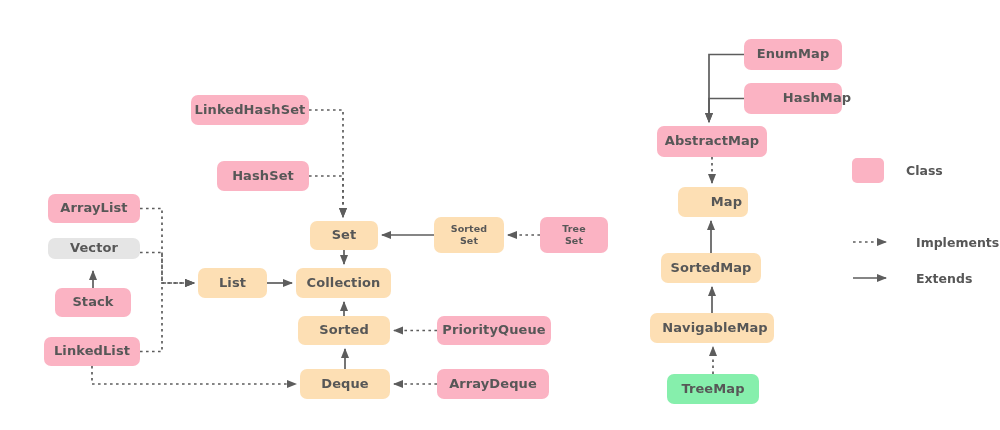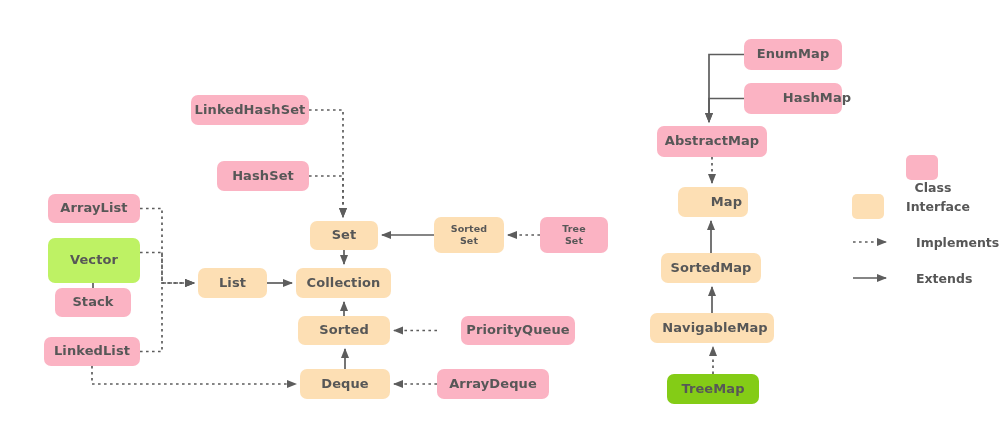--- a/index.html
+++ b/index.html
@@ -112,51 +112,47 @@
         <path d="M 711 253 V 221" marker-end="url(#arrow)" stroke="#5D5D5D" stroke-width="1.7"></path>
         <path d="M 712 313 V 287" marker-end="url(#arrow)" stroke="#5D5D5D" stroke-width="1.7"></path>
         <path d="M 713 374 V 347" marker-end="url(#arrow)" stroke="#5D5D5D" stroke-width="1.7" stroke-dasharray="2.6 3.4" stroke-linecap="butt"></path>
       </g>
   </svg>
 
   <div id="nodes">
       <div class="node" style="left: 191px; top: 95px; width: 118px; height: 30px; background: rgb(251, 179, 195); color: rgb(87, 87, 87);">LinkedHashSet</div>
       <div class="node" style="left: 217px; top: 161px; width: 92px; height: 30px; background: rgb(251, 179, 195); color: rgb(87, 87, 87);">HashSet</div>
       <div class="node" style="left: 48px; top: 194px; width: 92px; height: 29px; background: rgb(251, 179, 195); color: rgb(87, 87, 87);">ArrayList</div>
-      <div class="node" style="left: 48px; top: 238px; width: 92px; height: 45px; background: #bef264; color: rgb(87, 87, 87);">Vector</div>
+      <div class="node" style="left: 48px; top: 238px; width: 92px; height: 21px; background: #e5e5e5; color: rgb(87, 87, 87);">Vector</div>
       <div class="node" style="left: 55px; top: 288px; width: 76px; height: 29px; background: rgb(251, 179, 195); color: rgb(87, 87, 87);">Stack</div>
       <div class="node" style="left: 44px; top: 337px; width: 96px; height: 29px; background: rgb(251, 179, 195); color: rgb(87, 87, 87);">LinkedList</div>
       <div class="node" style="left: 198px; top: 268px; width: 69px; height: 30px; background: rgb(253, 223, 180); color: rgb(87, 87, 87); text-align: center;">List</div>
       <div class="node" style="left: 296px; top: 268px; width: 95px; height: 30px; background: rgb(253, 223, 180); color: rgb(87, 87, 87);">Collection</div>
       <div class="node" style="left: 310px; top: 221px; width: 68px; height: 29px; background: rgb(253, 223, 180); color: rgb(87, 87, 87);">Set</div>
       <div class="node small" style="left: 434px; top: 217px; width: 70px; height: 36px; background: rgb(253, 223, 180); color: rgb(87, 87, 87);">Sorted
 Set</div>
       <div class="node small" style="left: 540px; top: 217px; width: 68px; height: 36px; background: rgb(251, 179, 195); color: rgb(87, 87, 87);">Tree
 Set</div>
       <div class="node" style="left: 298px; top: 316px; width: 92px; height: 29px; background: rgb(253, 223, 180); color: rgb(87, 87, 87);">Sorted</div>
-      <div class="node" style="left: 437px; top: 316px; width: 114px; height: 29px; background: rgb(251, 179, 195); color: rgb(87, 87, 87); margin-left: 24px;">PriorityQueue</div>
+      <div class="node" style="left: 437px; top: 316px; width: 114px; height: 29px; background: rgb(251, 179, 195); color: rgb(87, 87, 87);">PriorityQueue</div>
       <div class="node" style="left: 300px; top: 369px; width: 90px; height: 30px; background: rgb(253, 223, 180); color: rgb(87, 87, 87);">Deque</div>
       <div class="node" style="left: 437px; top: 369px; width: 112px; height: 30px; background: rgb(251, 179, 195); color: rgb(87, 87, 87);">ArrayDeque</div>
       <div class="node" style="left: 744px; top: 39px; width: 98px; height: 31px; background: rgb(251, 179, 195); color: rgb(87, 87, 87);">EnumMap</div>
       <div class="node" style="left: 744px; top: 83px; width: 98px; height: 31px; background: rgb(251, 179, 195); color: rgb(87, 87, 87); padding-left: 48px;">HashMap</div>
       <div class="node" style="left: 657px; top: 126px; width: 110px; height: 31px; background: rgb(251, 179, 195); color: rgb(87, 87, 87);">AbstractMap</div>
       <div class="node" style="left: 678px; top: 187px; width: 70px; height: 30px; background: rgb(253, 223, 180); color: rgb(87, 87, 87); padding-left: 27px;">Map</div>
       <div class="node" style="left: 661px; top: 253px; width: 100px; height: 30px; background: rgb(253, 223, 180); color: rgb(87, 87, 87);">SortedMap</div>
       <div class="node" style="left: 650px; top: 313px; width: 124px; height: 30px; background: rgb(253, 223, 180); color: rgb(87, 87, 87); padding-left: 6px;">NavigableMap</div>
-      <div class="node" style="left: 667px; top: 374px; width: 92px; height: 30px; background: #84cc16; color: rgb(87, 87, 87);">TreeMap</div>
+      <div class="node" style="left: 667px; top: 374px; width: 92px; height: 30px; background: #86efac; color: rgb(87, 87, 87);">TreeMap</div>
     </div>
 
   <div class="legend">
-      <div class="legend-row" style="top: 0px; flex-direction: column;">
+      <div class="legend-row" style="top: 0px;">
         <div class="swatch" style="background: rgb(251, 179, 195);"></div>
         <span class="legend-label">Class</span>
-      </div>
-      <div class="legend-row" style="top: 36px;">
-        <div class="swatch" style="background: rgb(253, 223, 180);"></div>
-        <span class="legend-label">Interface</span>
       </div>
       <div class="legend-row" style="top: 72px;">
         <svg class="line-sample" viewBox="0 0 42 12">
           <defs>
             <marker id="lgarrow2" viewBox="0 0 10 10" refX="9" refY="5" markerWidth="6" markerHeight="6" orient="auto-start-reverse">
               <path d="M 0 1 L 10 5 L 0 9 z" fill="#5D5D5D"></path>
             </marker>
           </defs>
           <path d="M 1 6 H 34" stroke="#5D5D5D" stroke-width="1.7" fill="none" stroke-dasharray="2.6 3.4" stroke-linecap="butt" marker-end="url(#lgarrow2)"></path>
         </svg>

